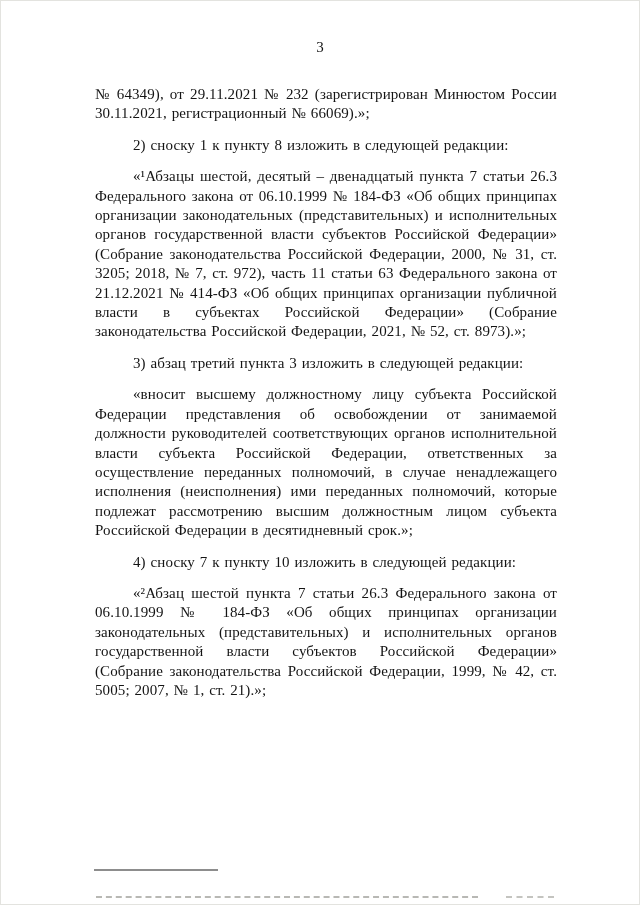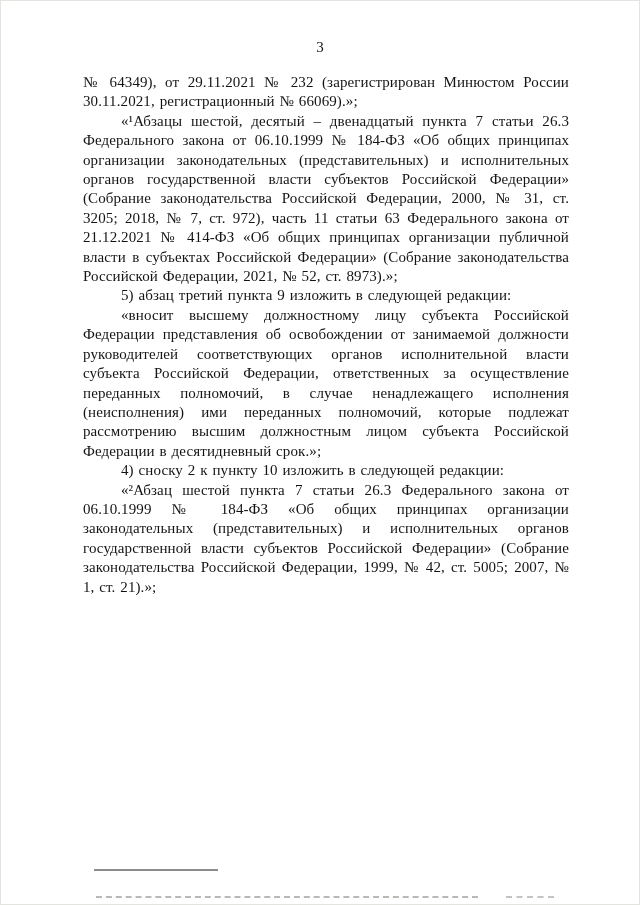--- a/index.html
+++ b/index.html
@@ -33,21 +33,21 @@
     top: 72px;
     left: 82px;
     width: 486px;
     font-size: 15px;
     line-height: 19.4px;
     text-align: justify;
     letter-spacing: 0.1px;
     word-spacing: 1px;
   }
   .para {
-    margin: 0;
+    margin: 12px;
     padding: 0;
     text-indent: 0;
   }
   .para.indent {
     text-indent: 38px;
   }
   .artifact {
     position: absolute;
   }
   .artifact.line-1 {
@@ -74,24 +74,25 @@
 </style>
 </head>
 <body>
 
 <div class="sheet">
 
   <div class="page-number">3</div>
 
   <div class="body-text">
     <p class="para">№ 64349), от 29.11.2021 № 232 (зарегистрирован Минюстом России 30.11.2021, регистрационный № 66069).»;</p>
+    <p class="para indent">2) сноску 1 к пункту 8 изложить в следующей редакции:</p>
     <p class="para indent">«¹Абзацы шестой, десятый – двенадцатый пункта 7 статьи 26.3 Федерального закона от 06.10.1999 № 184-ФЗ «Об общих принципах организации законодательных (представительных) и исполнительных органов государственной власти субъектов Российской Федерации» (Собрание законодательства Российской Федерации, 2000, № 31, ст. 3205; 2018, № 7, ст. 972), часть 11 статьи 63 Федерального закона от 21.12.2021 № 414-ФЗ «Об общих принципах организации публичной власти в субъектах Российской Федерации» (Собрание законодательства Российской Федерации, 2021, № 52, ст. 8973).»;</p>
-    <p class="para indent">5) абзац третий пункта 9 изложить в следующей редакции:</p>
+    <p class="para indent">3) абзац третий пункта 3 изложить в следующей редакции:</p>
     <p class="para indent">«вносит высшему должностному лицу субъекта Российской Федерации представления об освобождении от занимаемой должности руководителей соответствующих органов исполнительной власти субъекта Российской Федерации, ответственных за осуществление переданных полномочий, в случае ненадлежащего исполнения (неисполнения) ими переданных полномочий, которые подлежат рассмотрению высшим должностным лицом субъекта Российской Федерации в десятидневный срок.»;</p>
-    <p class="para indent">4) сноску 2 к пункту 10 изложить в следующей редакции:</p>
+    <p class="para indent">4) сноску 7 к пункту 10 изложить в следующей редакции:</p>
     <p class="para indent">«²Абзац шестой пункта 7 статьи 26.3 Федерального закона от 06.10.1999 № 184-ФЗ «Об общих принципах организации законодательных (представительных) и исполнительных органов государственной власти субъектов Российской Федерации» (Собрание законодательства Российской Федерации, 1999, № 42, ст. 5005; 2007, № 1, ст. 21).»;</p>
   </div>
 
   <div class="artifact line-1"></div>
   <div class="artifact dash-row"></div>
   <div class="artifact dash-right"></div>
 
 </div>
 
 </body></html>

